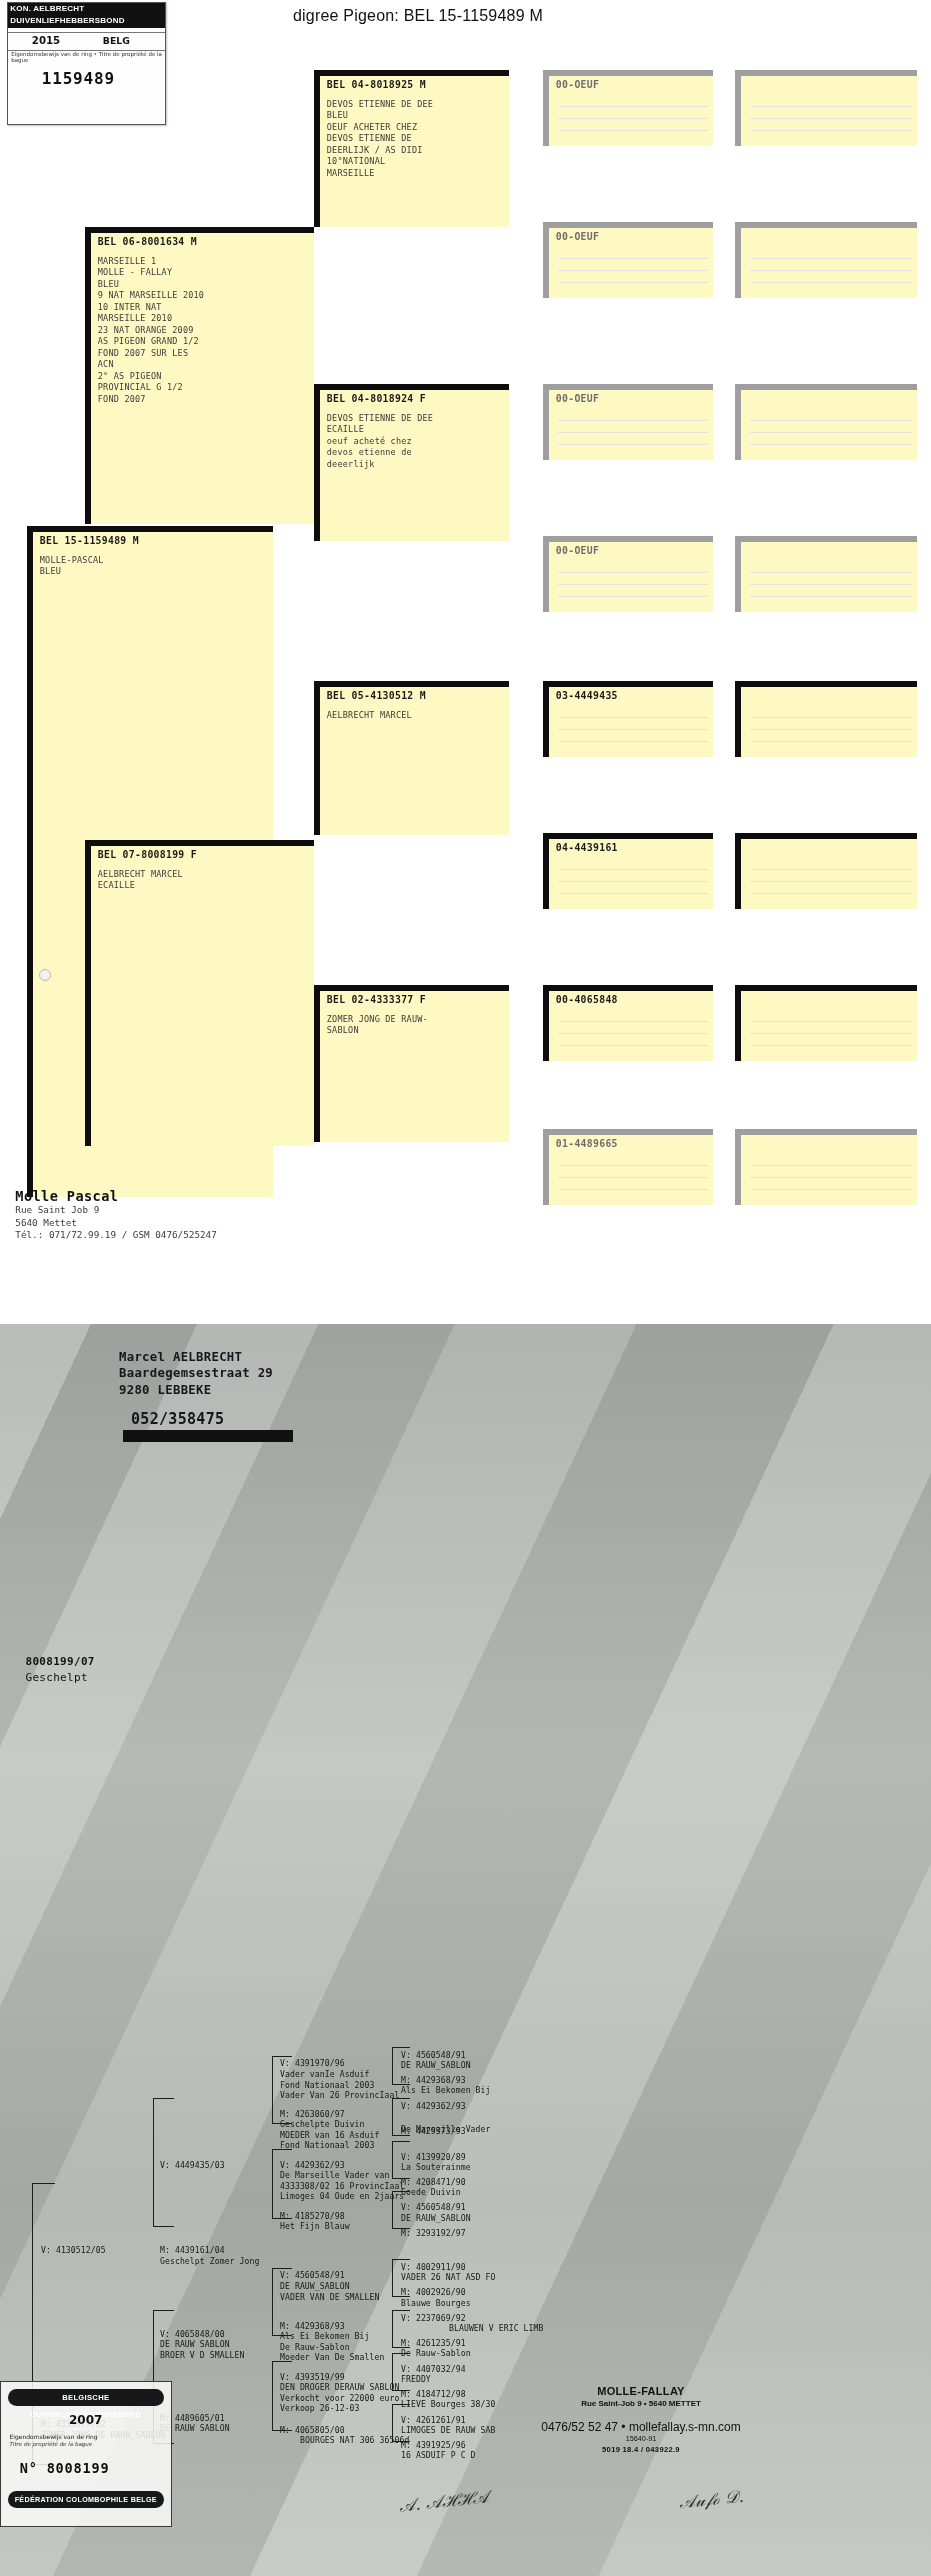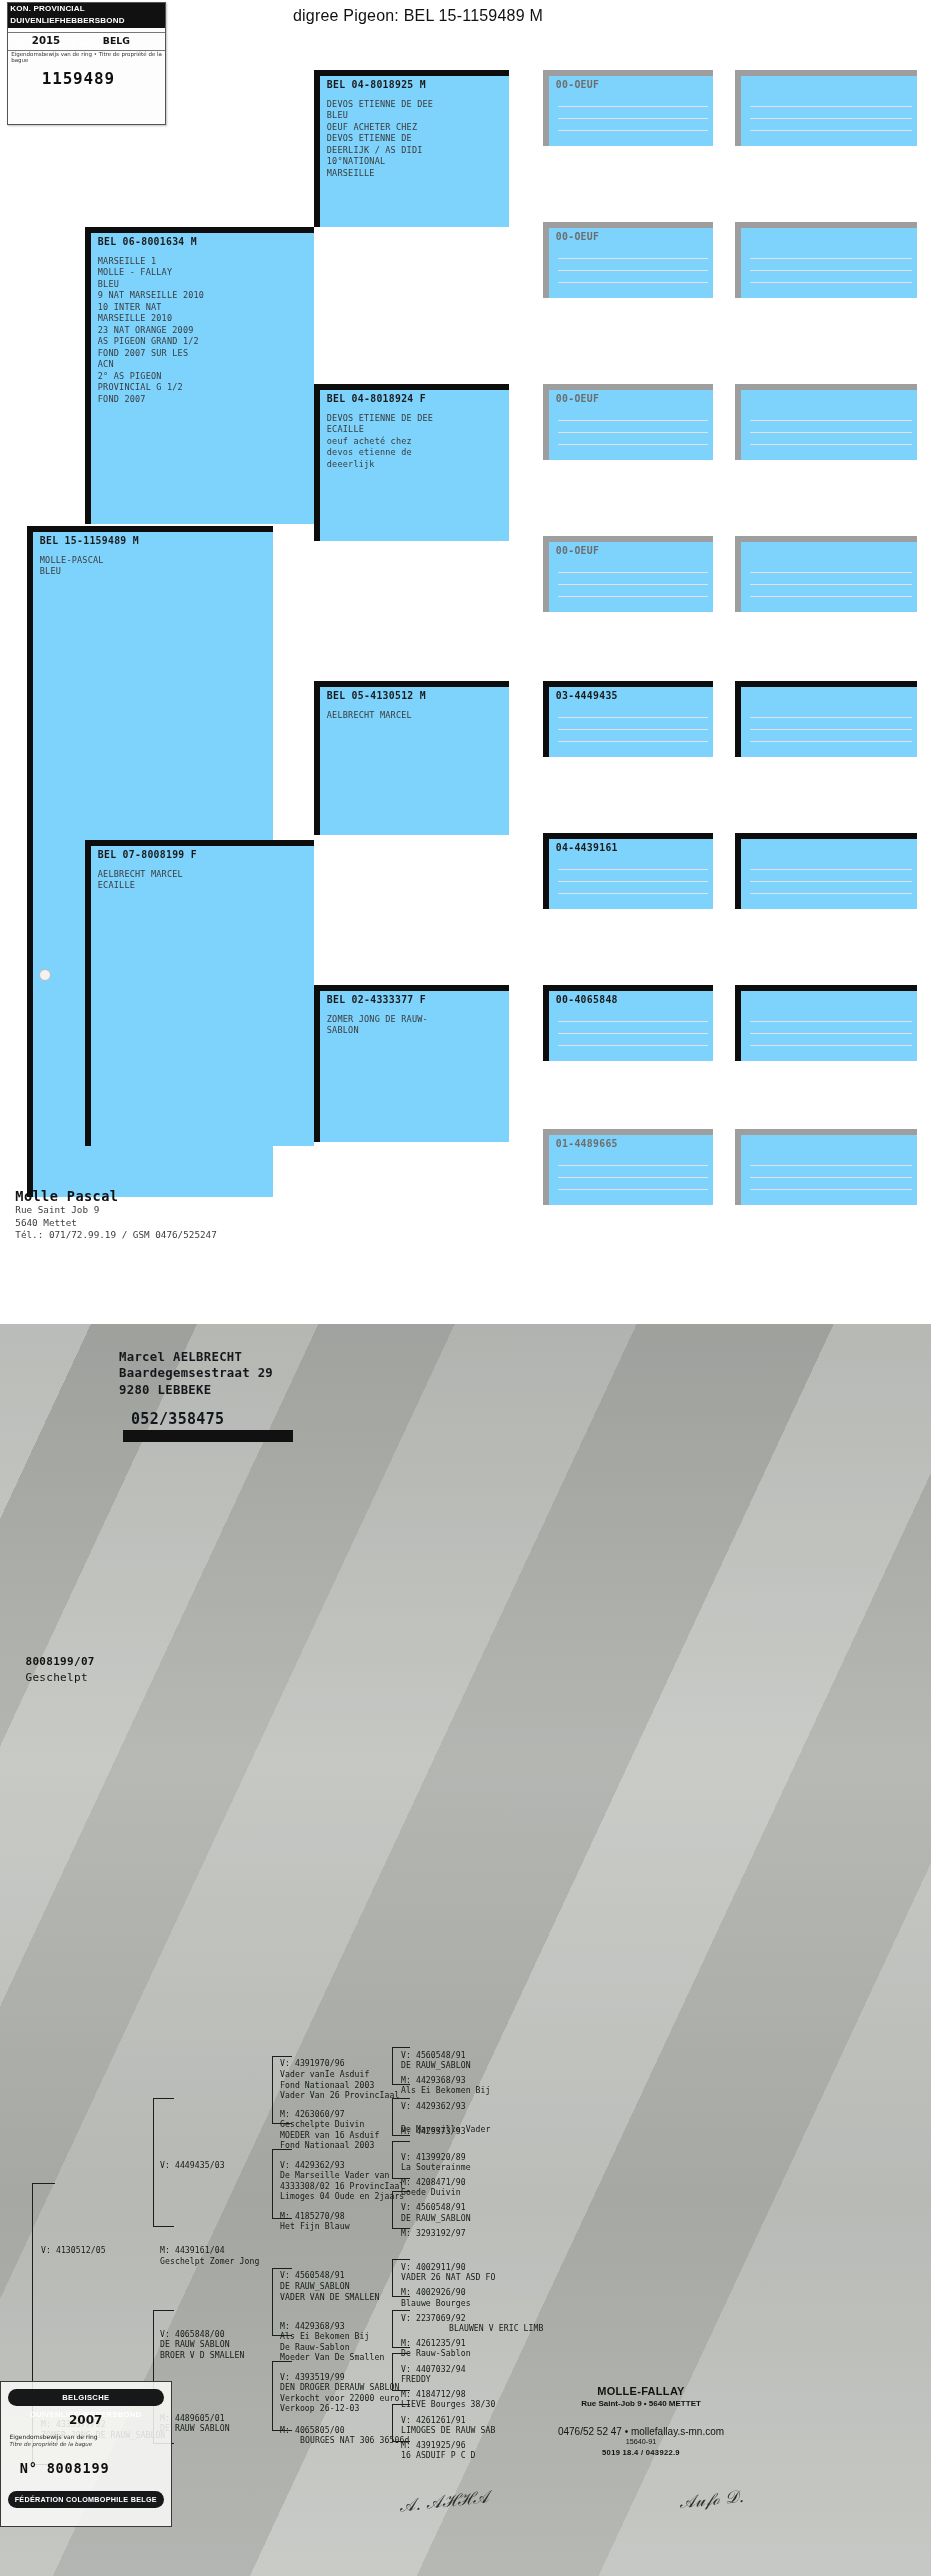--- a/index.html
+++ b/index.html
@@ -14,21 +14,21 @@
   #ring-card{position:absolute;left:6.8px;top:1.7px;width:157px;height:121px;border:0.8px solid #555;background:#fdfdfd;box-shadow:0.8px 0.8px 1.7px rgba(0,0,0,.25);}
   #ring-card .band{position:absolute;left:0;top:0;width:157px;height:25.5px;background:#111;color:#fff;font-size:8px;line-height:12px;padding:0.8px 2.5px;box-sizing:border-box;font-family:"Liberation Sans",sans-serif;font-weight:bold;letter-spacing:0.2px;}
   #ring-card .yearrow{position:absolute;left:0;top:29px;width:157px;height:17px;border-top:0.8px solid #777;border-bottom:0.8px solid #777;}
   #ring-card .yearrow .yr{position:absolute;left:24px;top:2.5px;font-size:10.2px;font-weight:bold;color:#111;}
   #ring-card .yearrow .cc{position:absolute;left:95px;top:2.5px;font-size:9.3px;font-weight:bold;color:#111;}
   #ring-card .ownline{position:absolute;left:3.4px;top:48px;font-size:5.5px;color:#333;}
   #ring-card .num{position:absolute;left:34px;top:66px;font-size:16px;font-weight:bold;letter-spacing:0.8px;color:#111;font-family:"DejaVu Sans Mono",monospace;}
   #ring-card .sm{position:absolute;left:5.1px;top:100px;font-size:5.1px;color:#555;}
 
   
-  .pbox{position:absolute;box-sizing:border-box;background:#7dd3fc;}
+  .pbox{position:absolute;box-sizing:border-box;background:#fef9c3;}
   .pbox .lbar{position:absolute;left:0;top:0;width:6px;height:100%;background:#0d0d0d;}
   .pbox .tbar{position:absolute;left:0;top:0;height:6px;width:100%;background:#0d0d0d;}
   .pbox .inner{position:absolute;left:6px;top:6px;right:0;bottom:6px;overflow:hidden;}
   .pbox .ring{font-family:"DejaVu Sans Mono",monospace;font-size:9.8px;font-weight:bold;color:#1a1a1a;padding:3.4px 0 0 6.8px;letter-spacing:0.3px;}
   .pbox .body{font-family:"DejaVu Sans Mono",monospace;font-size:8.5px;color:#3b3b3b;padding:8.5px 0 0 6.8px;line-height:11.5px;white-space:pre-line;letter-spacing:0.2px;}
   .pbox.light .lbar,.pbox.light .tbar,.pbox.light .bbar{background:#9e9e9e;}
   .pbox.light .ring{color:#6d6d6d;}
 
   
   .rules{position:absolute;left:8.5px;right:5.1px;top:18.7px;}
@@ -69,36 +69,36 @@
   #ring2 .yr{position:absolute;left:68px;top:31px;font-size:12px;font-weight:bold;color:#101010;}
   #ring2 .t1{position:absolute;left:8.5px;top:51px;font-size:6px;color:#222;}
   #ring2 .t2{position:absolute;left:8.5px;top:59px;font-size:5.5px;color:#333;font-style:italic;}
   #ring2 .no{position:absolute;left:18.7px;top:78px;font-size:13.6px;font-weight:bold;font-family:"DejaVu Sans Mono",monospace;color:#0f0f0f;letter-spacing:0.8px;}
   #ring2 .b2{position:absolute;left:6.8px;top:109px;width:156px;height:17px;background:#16181a;border-radius:9.3px;color:#fff;font-size:7.2px;font-weight:bold;text-align:center;line-height:17px;letter-spacing:0.3px;font-family:"Liberation Sans",sans-serif;}
 
   
   #stamp{position:absolute;left:501px;top:1061px;width:280px;text-align:center;font-family:"Liberation Sans",sans-serif;color:#101310;}
   #stamp .s1{font-size:11px;font-weight:bold;letter-spacing:0.3px;}
   #stamp .s2{font-size:8px;font-weight:bold;margin-top:1.7px;}
-  #stamp .s3{font-size:10px;margin-top:18px;}
+  #stamp .s3{font-size:12px;margin-top:12px;}
   #stamp .s4{font-size:7.2px;margin-top:0.8px;}
   #stamp .s5{font-size:7.6px;font-weight:bold;margin-top:1.7px;letter-spacing:0.3px;}
 
   .sig{position:absolute;font-family:"DejaVu Serif",serif;font-style:italic;font-size:17px;color:#151515;transform:rotate(-6deg);opacity:.85;}
 </style>
 </head>
 <body>
 
 <div id="top-sheet">
 
   <div id="page-title">digree Pigeon: BEL 15-1159489 M</div>
 
   <div id="ring-card">
     <div class="band">
-      <div>KON. PROVINCIAL DUIVENLIEFHEBBERSBOND</div>
+      <div>KON. AELBRECHT DUIVENLIEFHEBBERSBOND</div>
       <div>ROYALE FÉDÉRATION COLOMBOPHILE BELGE</div>
     </div>
     <div class="yearrow">
       <span class="yr">2015</span>
       <span class="cc">BELG</span>
     </div>
     <div class="ownline">Eigendomsbewijs van de ring • Titre de propriété de la bague</div>
     <div class="num">1159489</div>
     <div class="sm"></div>
   </div>

